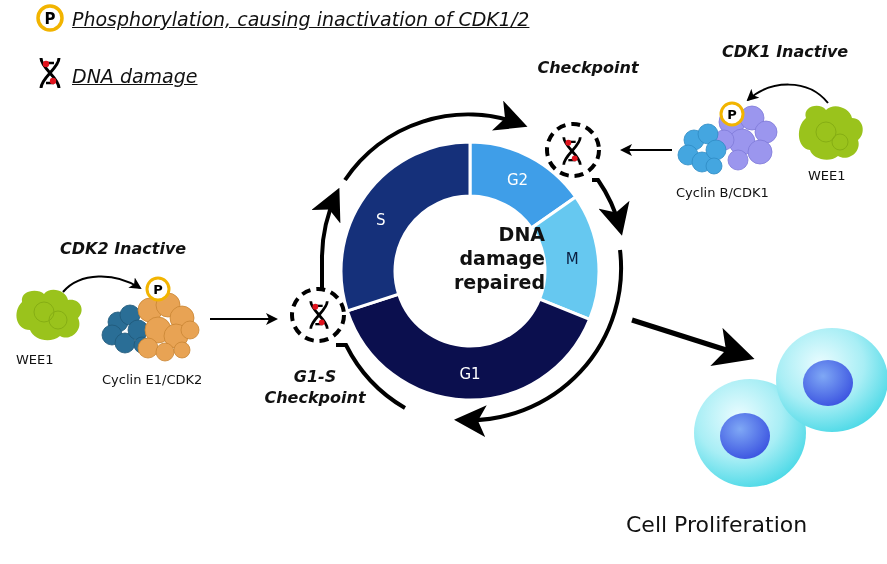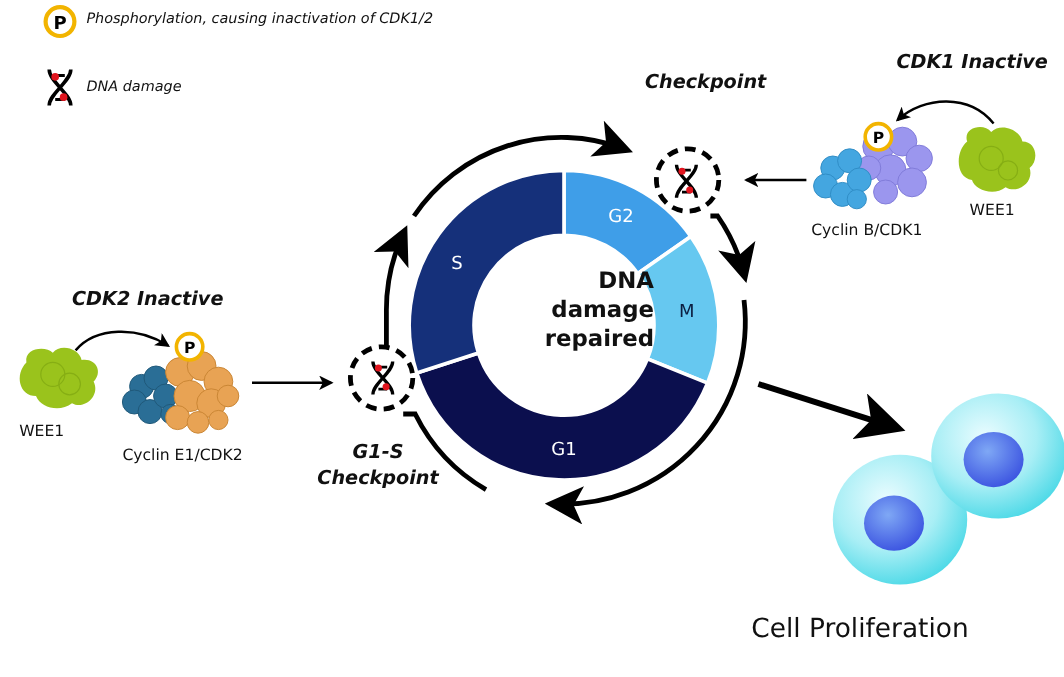--- a/index.html
+++ b/index.html
@@ -1,21 +1,21 @@
 <!DOCTYPE html>
 <html><head>
 <meta charset="utf-8">
 <style>
   html,body{margin:0;padding:0;background:#fff;}
   body{width:887px;height:564px;position:relative;overflow:hidden;font-family:"Liberation Sans",sans-serif;}
   svg{position:absolute;left:0;top:0;}
   .t{font-family:"DejaVu Sans",sans-serif;}
   .lbl{position:absolute;font-family:"DejaVu Sans",sans-serif;color:#111;white-space:nowrap;}
   .bi{font-weight:bold;font-style:italic;font-size:16px;text-align:center;line-height:21px;}
-  .it{font-style:italic;font-size:12px;}
+  .it{font-style:italic;font-size:19px;text-decoration:underline;}
   .norm{font-size:13px;}
 </style>
 </head>
 <body>
 
 <svg width="887" height="564" viewBox="0 0 887 564">
   <defs>
     <marker id="ah" markerWidth="8" markerHeight="8" refX="6" refY="4" orient="auto" markerUnits="strokeWidth">
       <path d="M0,0 L8,4 L0,8 L2,4 Z" fill="#000"></path>
     </marker>
@@ -164,17 +164,17 @@
 </div>
 <div class="lbl bi" style="left:255px;top:366px;width:120px;">
   <div>G1-S</div>
   <div>Checkpoint</div>
 </div>
 
 <div class="lbl bi" style="left:60px;top:238px;text-align:right;">CDK2 Inactive</div>
 <div class="lbl norm" style="left:16px;top:352px;">WEE1</div>
 <div class="lbl norm" style="left:102px;top:372px;">Cyclin E1/CDK2</div>
 
-<div class="lbl bi" style="left:722px;top:41px;margin-left:25px;">CDK1 Inactive</div>
+<div class="lbl bi" style="left:722px;top:41px;">CDK1 Inactive</div>
 <div class="lbl norm" style="left:676px;top:185px;">Cyclin B/CDK1</div>
 <div class="lbl norm" style="left:808px;top:168px;">WEE1</div>
 
 <div class="lbl" style="left:626px;top:512px;font-weight:normal;font-size:22px;">Cell Proliferation</div>
 
 </body></html>

